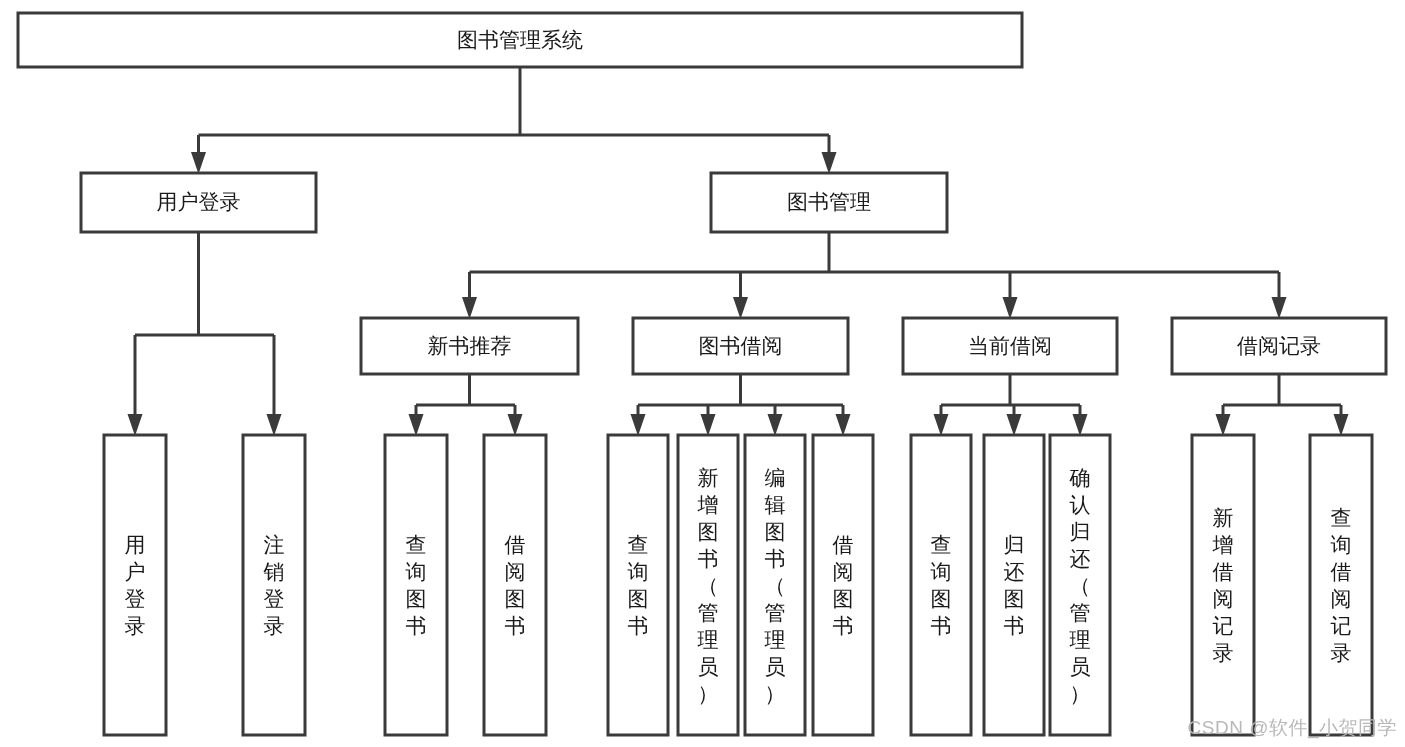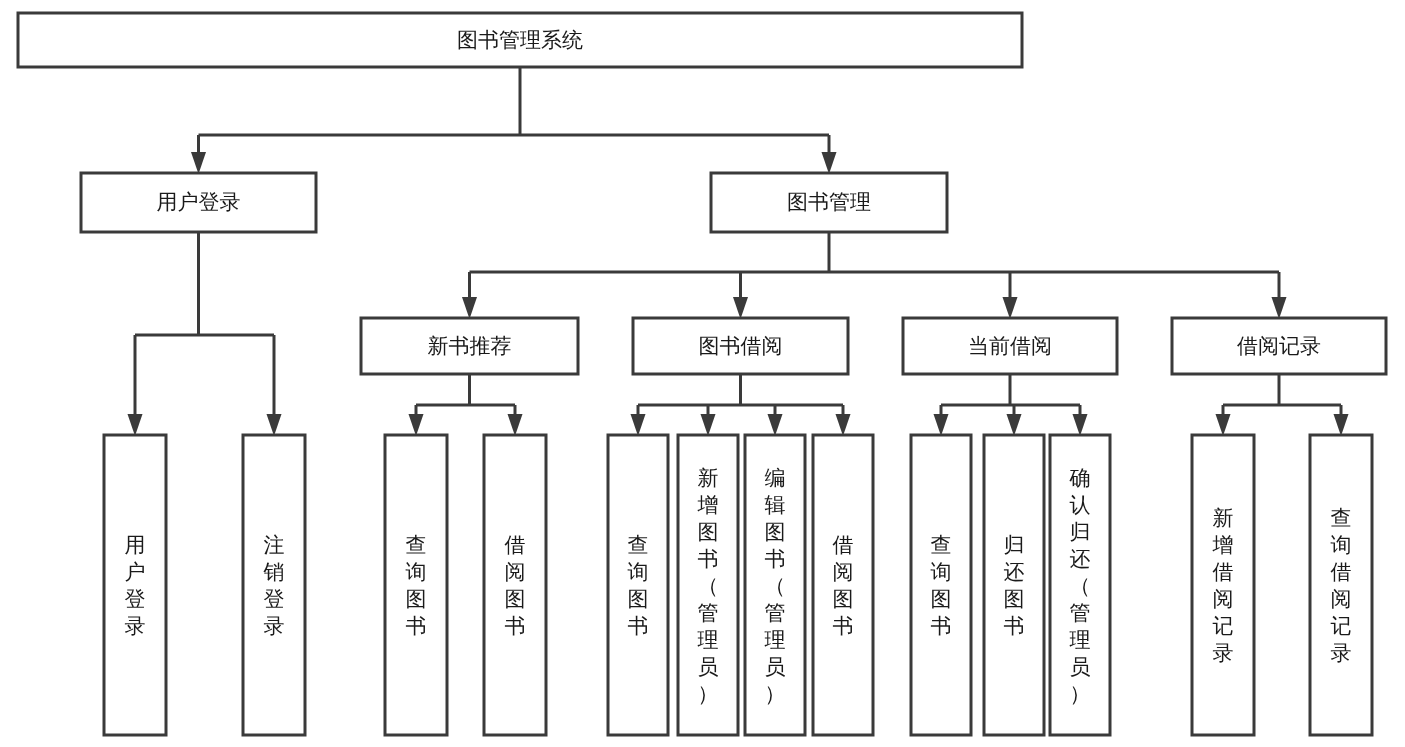--- a/index.html
+++ b/index.html
@@ -215,13 +215,14 @@
         <g>
           <rect class="node-rect" x="1192" y="435" width="62" height="300"></rect>
           <text class="node-label-v" x="1223" y="525.06"><tspan x="1223" dy="0">新</tspan><tspan x="1223" dy="27">增</tspan><tspan x="1223" dy="27">借</tspan><tspan x="1223" dy="27">阅</tspan><tspan x="1223" dy="27">记</tspan><tspan x="1223" dy="27">录</tspan></text>
         </g>
         <g>
           <rect class="node-rect" x="1310" y="435" width="62" height="300"></rect>
           <text class="node-label-v" x="1341" y="525.06"><tspan x="1341" dy="0">查</tspan><tspan x="1341" dy="27">询</tspan><tspan x="1341" dy="27">借</tspan><tspan x="1341" dy="27">阅</tspan><tspan x="1341" dy="27">记</tspan><tspan x="1341" dy="27">录</tspan></text>
         </g>
       </g>
   </svg>
+  <div class="watermark">CSDN @软件_小贺同学</div>
 </div>
 
 </body></html>

